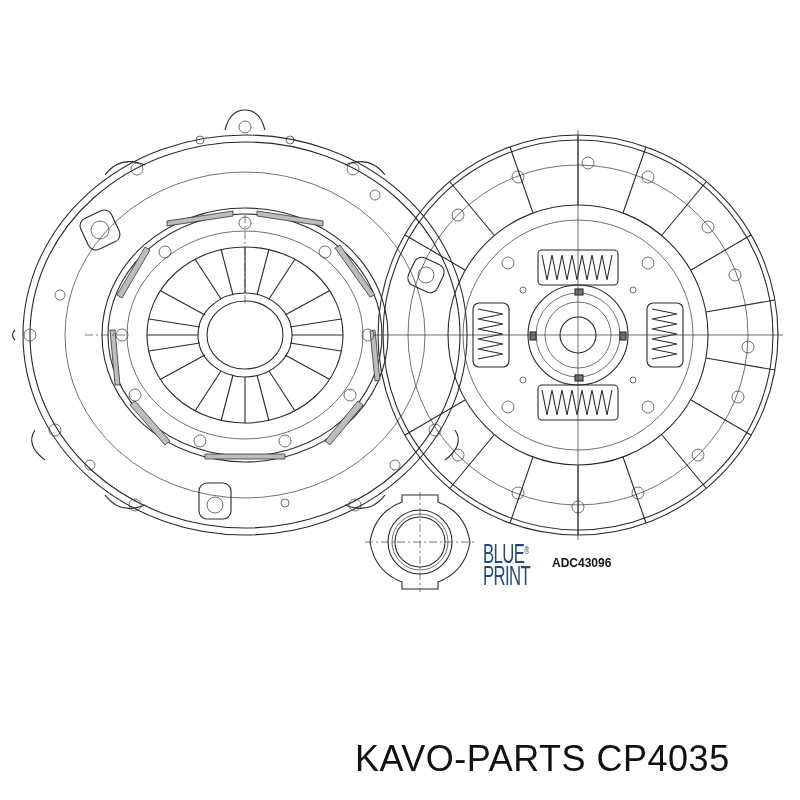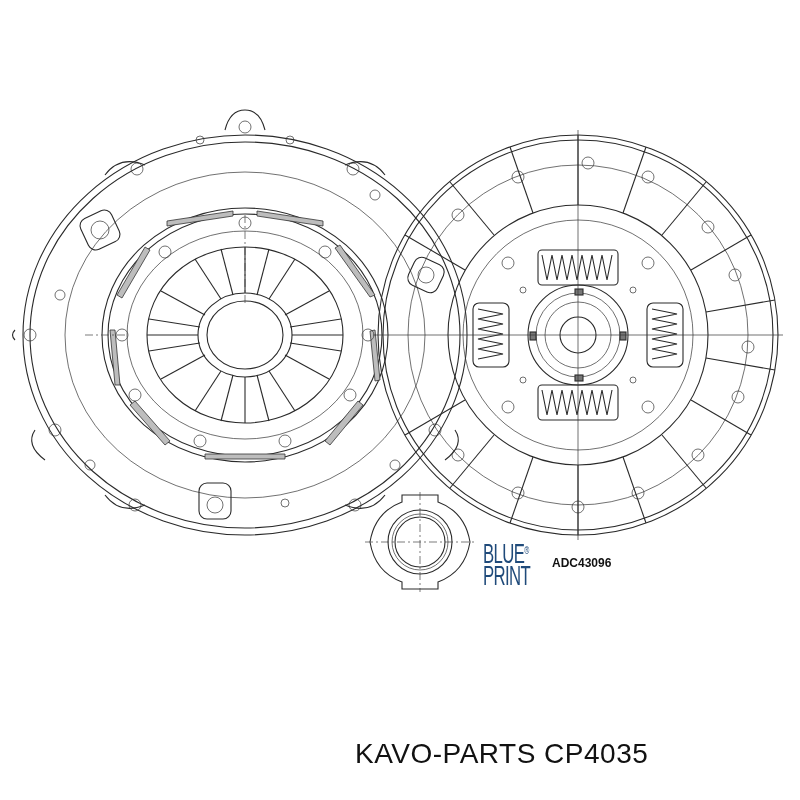--- a/index.html
+++ b/index.html
@@ -6,21 +6,21 @@
   body { width: 800px; height: 800px; position: relative; overflow: hidden; font-family: "Liberation Sans", sans-serif; }
   .canvas { position: absolute; left: 0; top: 0; width: 800px; height: 613px; }
   svg { position: absolute; left: 0; top: 0; }
   .ln { fill: none; stroke: #2a2a2a; stroke-width: 1.1; }
   .thin { fill: none; stroke: #333; stroke-width: 0.7; }
   .dash { fill: none; stroke: #444; stroke-width: 0.7; stroke-dasharray: 8 3 2 3; }
   .hatch { fill: #bdbdbd; stroke: #333; stroke-width: 0.8; }
   .brand { position: absolute; left: 483px; top: 543px; width: 60px; color: #1f4a7a; font-family: "Liberation Sans", sans-serif; font-weight: normal; line-height: 22px; font-size: 27px; transform: scaleX(0.62); transform-origin: left top; letter-spacing: -1px; }
   .brand .reg { font-size: 11px; vertical-align: top; position: relative; top: -4px; }
   .partno { position: absolute; left: 552px; top: 556px; font-size: 12px; font-weight: bold; color: #111; font-family: "Liberation Sans", sans-serif; }
-  .caption { position: absolute; left: 355px; top: 738px; font-size: 28px; color: #111; font-family: "Liberation Sans", sans-serif; letter-spacing: 0.5px; }
+  .caption { position: absolute; left: 355px; top: 738px; font-size: 36px; color: #111; font-family: "Liberation Sans", sans-serif; letter-spacing: 0.5px; }
 </style>
 </head>
 <body>
 
 <div class="canvas">
 
 <svg width="800" height="800" viewBox="0 0 800 800">
 
   <g transform="translate(245,335)">
 

